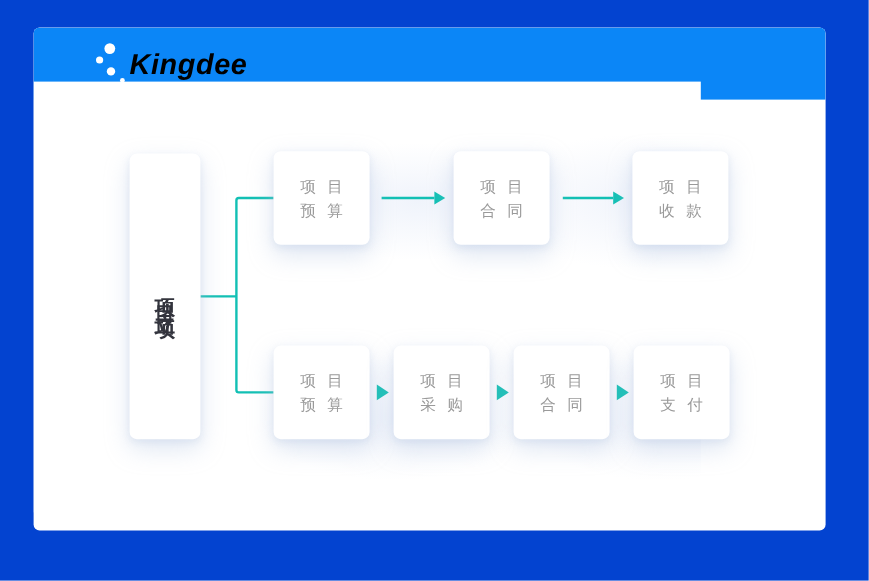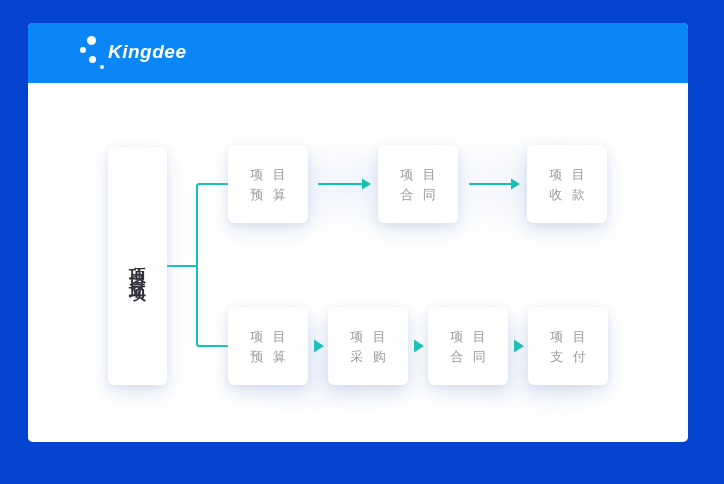--- a/index.html
+++ b/index.html
@@ -36,30 +36,30 @@
     width: 150px; height: 44px;
   }
   .logo .dot { position: absolute; background: #ffffff; border-radius: 50%; }
   .logo .d1 { left: 35px; top: 5px;  width: 9px; height: 9px; }
   .logo .d2 { left: 28px; top: 16px; width: 6px; height: 6px; }
   .logo .d3 { left: 37px; top: 25px; width: 7px; height: 7px; }
   .logo .d4 { left: 48px; top: 34px; width: 4px; height: 4px; }
   .logo .brand-text {
     position: absolute;
     left: 56px; top: 10px;
-    color: #ffffff;
-    font-size: 19px;
+    color: #000000;
+    font-size: 24px;
     font-weight: bold;
     font-style: italic;
     letter-spacing: 0.5px;
   }
 
   .canvas {
     position: absolute;
-    left: 0; top: 64px;
+    left: 0; top: 45px;
     width: 556px; height: 359px;
     background:
       radial-gradient(150px 70px at 320px 100px, rgba(227,234,248,0.55), rgba(227,234,248,0) 70%),
       radial-gradient(170px 80px at 500px 100px, rgba(227,234,248,0.50), rgba(227,234,248,0) 70%),
       radial-gradient(160px 75px at 300px 280px, rgba(227,234,248,0.50), rgba(227,234,248,0) 70%),
       radial-gradient(160px 75px at 520px 280px, rgba(227,234,248,0.45), rgba(227,234,248,0) 70%),
       #ffffff;
   }
 
   .connectors { position: absolute; left: 0; top: 0; width: 660px; height: 359px; }

